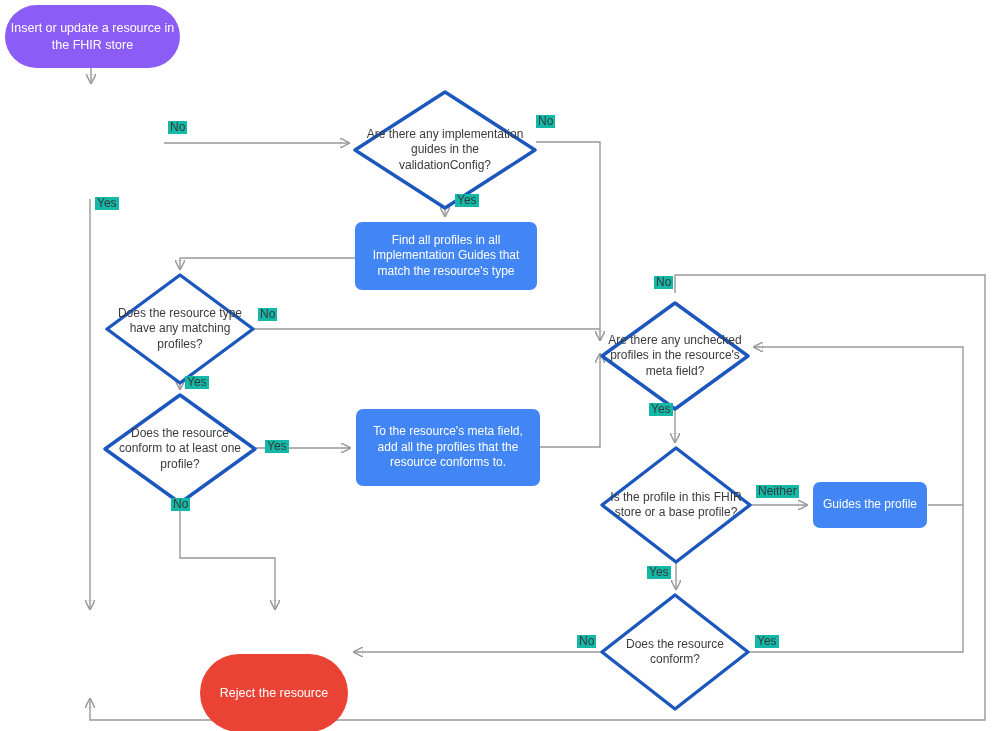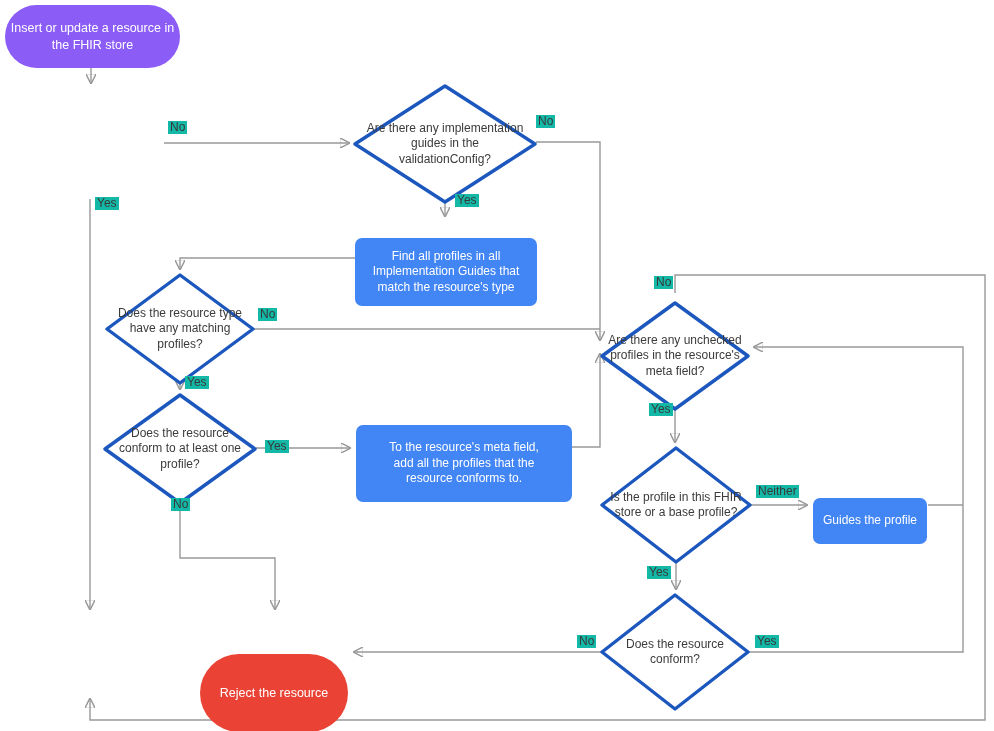--- a/index.html
+++ b/index.html
@@ -7,21 +7,21 @@
     position:relative; width:994px; height:731px; overflow:hidden;
     background:#ffffff; font-family:"Liberation Sans", sans-serif;
   }
   #edges { position:absolute; left:0; top:0; z-index:1; }
   #edges path { fill:none; stroke:#999999; stroke-width:1.4; }
   .node { position:absolute; display:flex; align-items:center; justify-content:center; text-align:center; z-index:2; }
   .stadium { color:#ffffff; font-size:12.5px; line-height:1.3; }
   .stadium.start  { background:#8b5cf6; }
   .stadium.accept { background:#34A853; }
   .stadium.reject { background:#EA4335; }
-  .proc { background:#4285F4; color:#ffffff; border-radius:7px; font-size:12px; line-height:1.3;margin-top:16px; }
+  .proc { background:#4285F4; color:#ffffff; border-radius:7px; font-size:12px; line-height:1.3; }
   .diamond { background:transparent; }
   .diamond .dshape { position:absolute; left:0; top:0; }
   .diamond polygon { fill:#ffffff; stroke:#1C57BE; stroke-width:3.4; stroke-linejoin:round; }
   .node-text { position:relative; z-index:2; display:block; }
   .diamond .node-text { color:#3B3B3B; font-size:12px; line-height:1.28; }
   .elabel { position:absolute; z-index:3; font-size:12px; line-height:1.1; color:#383838; background:#14b8a6; padding:0 2px; }
 </style>
 </head>
 <body>
 
@@ -51,21 +51,21 @@
     <path d="M749,652 H963 V347 H754" marker-end="url(#arw)"></path>
     <path d="M676,563 V589" marker-end="url(#arw)"></path>
     <path d="M601,652 H354" marker-end="url(#arw)"></path>
   </svg>
 
   <div class="node stadium start" style="left:5px; top:5px; width:175px; height:63px; border-radius:32px;">
     <span class="node-text" style="width:165px;">Insert or update a resource in the FHIR store</span>
   </div>
 
 
-  <div class="node diamond" style="left:353px; top:84px; width:184px; height:120px;">
+  <div class="node diamond" style="left:353px; top:90px; width:184px; height:120px;">
     <svg class="dshape" width="184" height="120">
         <polygon points="92,2 182,60 92,118 2,60"></polygon>
       </svg>
     <span class="node-text" style="width:162px;">Are there any implementation guides in the validationConfig?</span>
   </div>
 
   <div class="node proc" style="left:355px; top:222px; width:182px; height:68px;">
     <span class="node-text" style="width:170px;">Find all profiles in all Implementation Guides that match the resource's type</span>
   </div>
 
@@ -76,21 +76,21 @@
     <span class="node-text" style="width:136px;">Does the resource type have any matching profiles?</span>
   </div>
 
   <div class="node diamond" style="left:103px; top:393px; width:154px; height:112px;">
     <svg class="dshape" width="154" height="112">
         <polygon points="77,2 152,56 77,110 2,56"></polygon>
       </svg>
     <span class="node-text" style="width:142px;">Does the resource conform to at least one profile?</span>
   </div>
 
-  <div class="node proc" style="left:356px; top:409px; width:216px; height:77px;">
+  <div class="node proc" style="left:356px; top:409px; width:184px; height:77px;">
     <span class="node-text" style="width:170px;">To the resource's meta field, add all the profiles that the resource conforms to.</span>
   </div>
 
   <div class="node diamond" style="left:600px; top:301px; width:150px; height:110px;">
     <svg class="dshape" width="150" height="110">
         <polygon points="75,2 148,55 75,108 2,55"></polygon>
       </svg>
     <span class="node-text" style="width:134px;">Are there any unchecked profiles in the resource's meta field?</span>
   </div>
 

